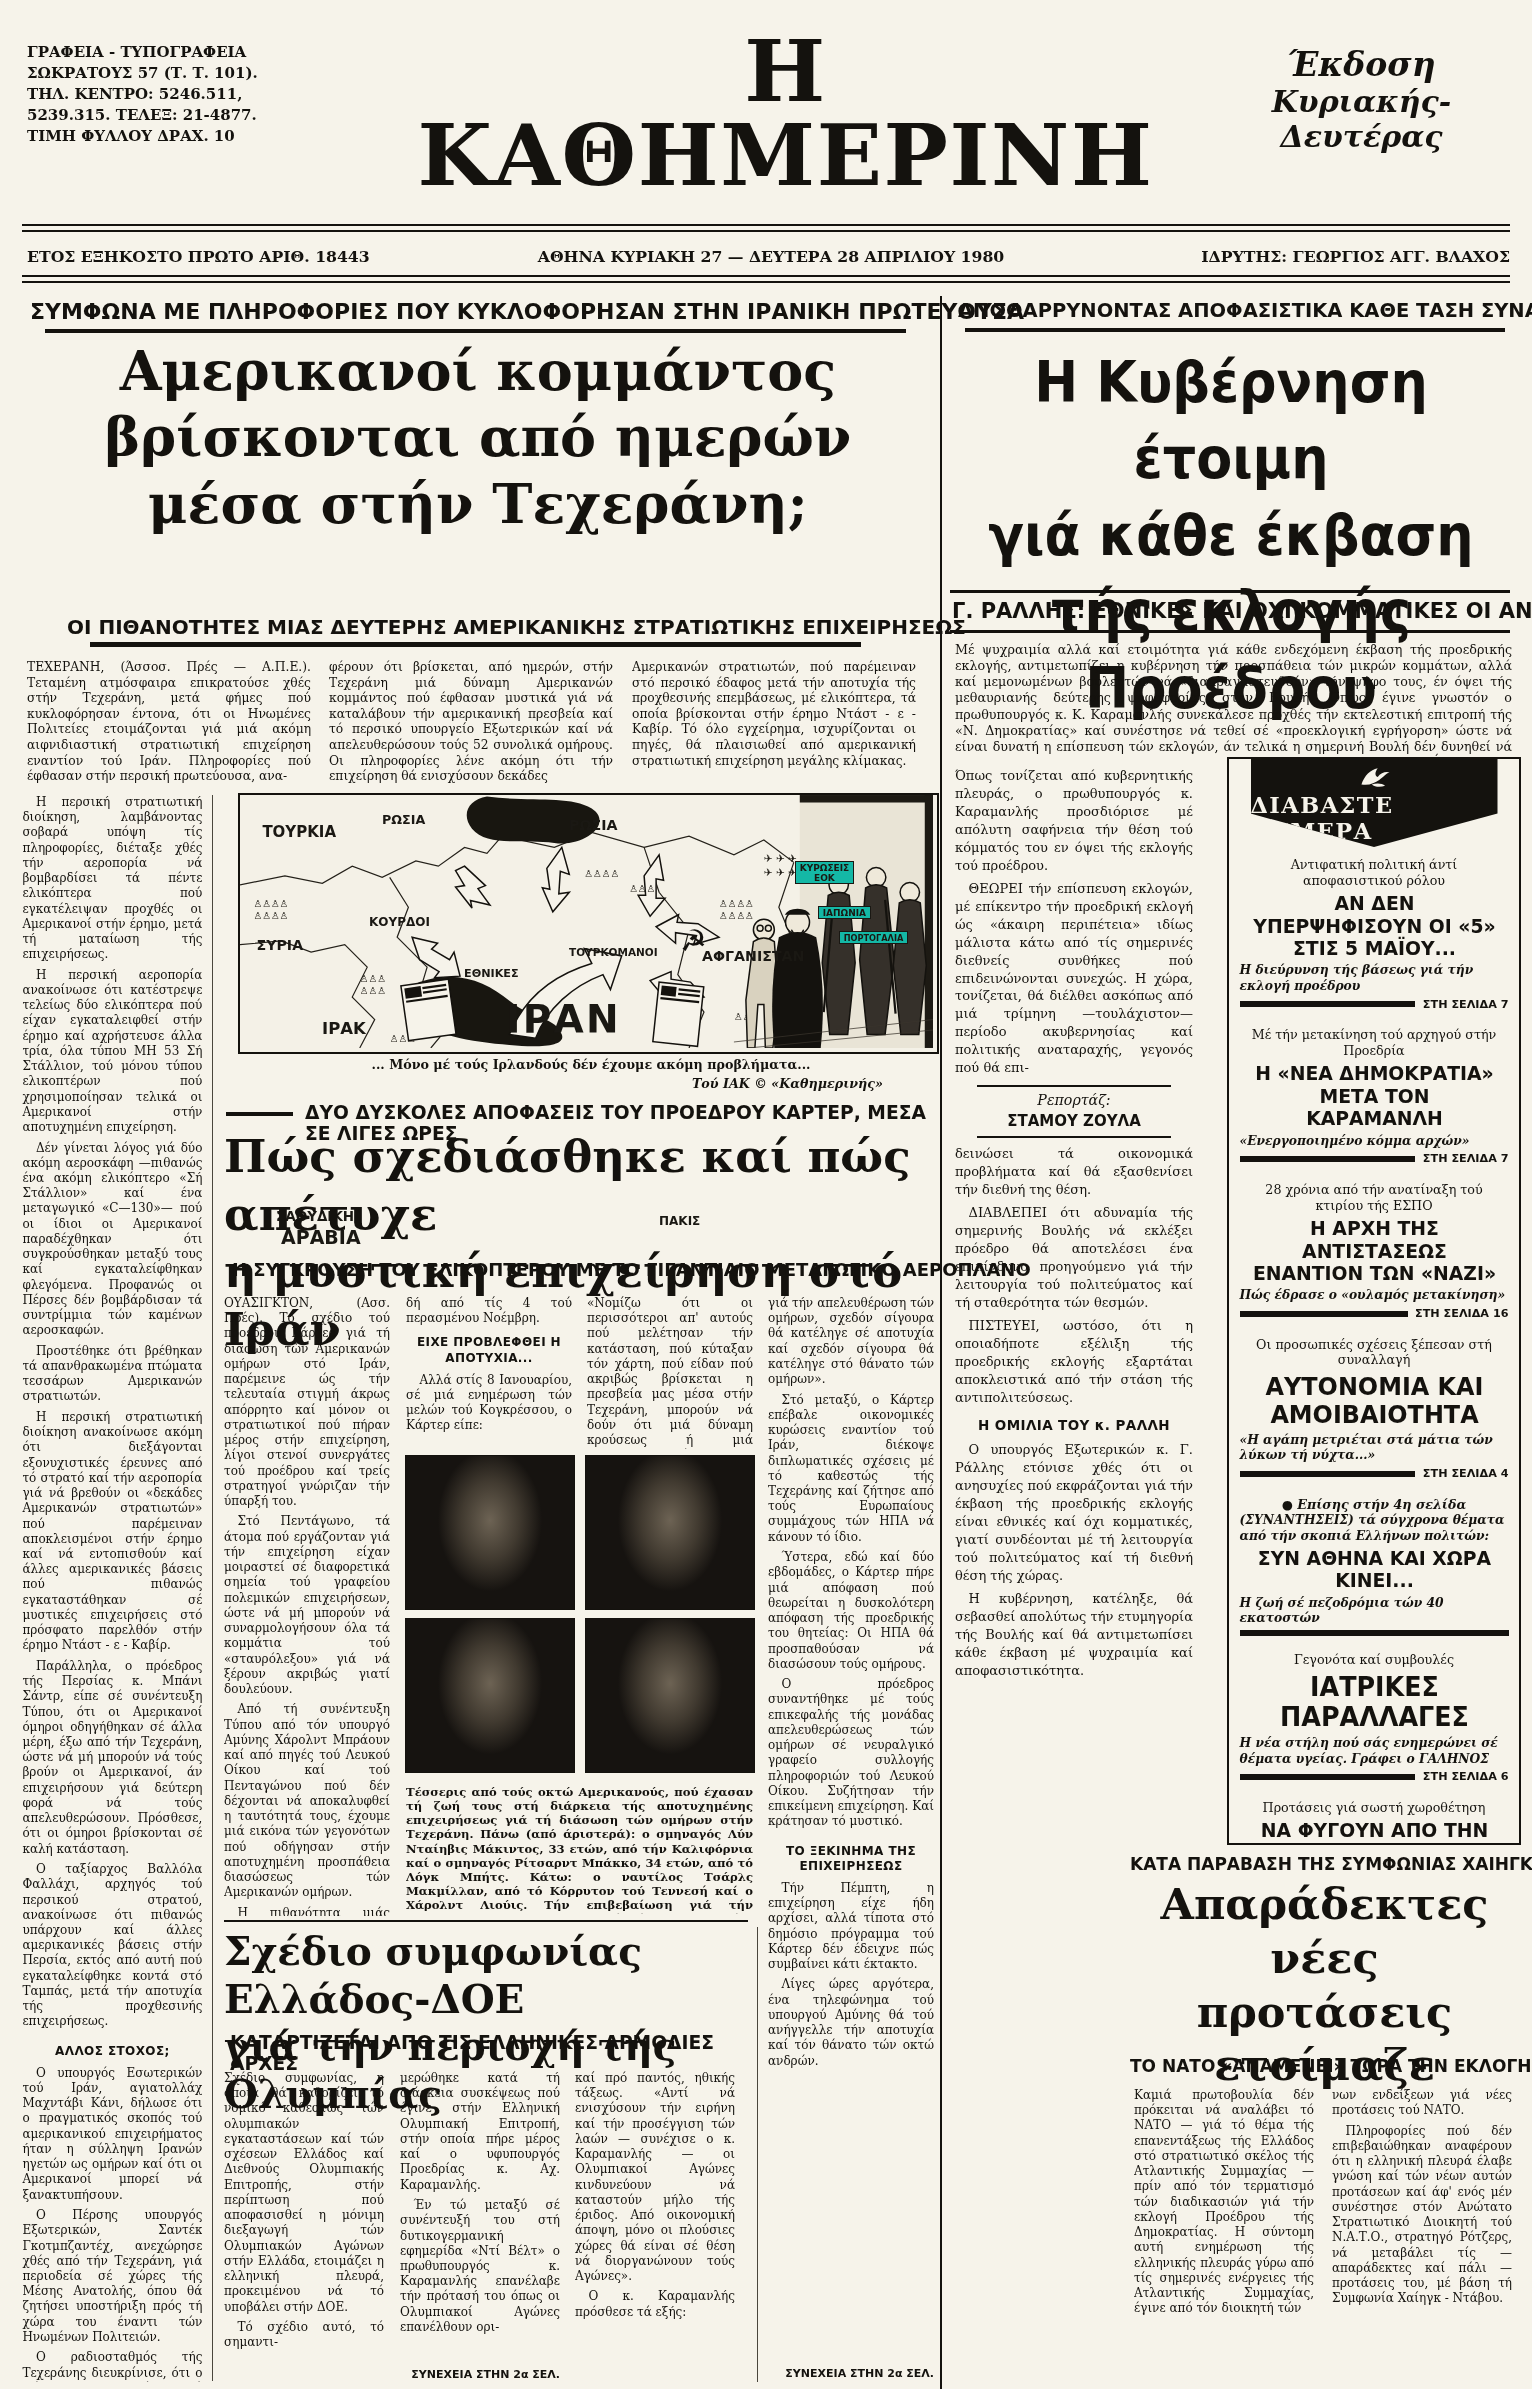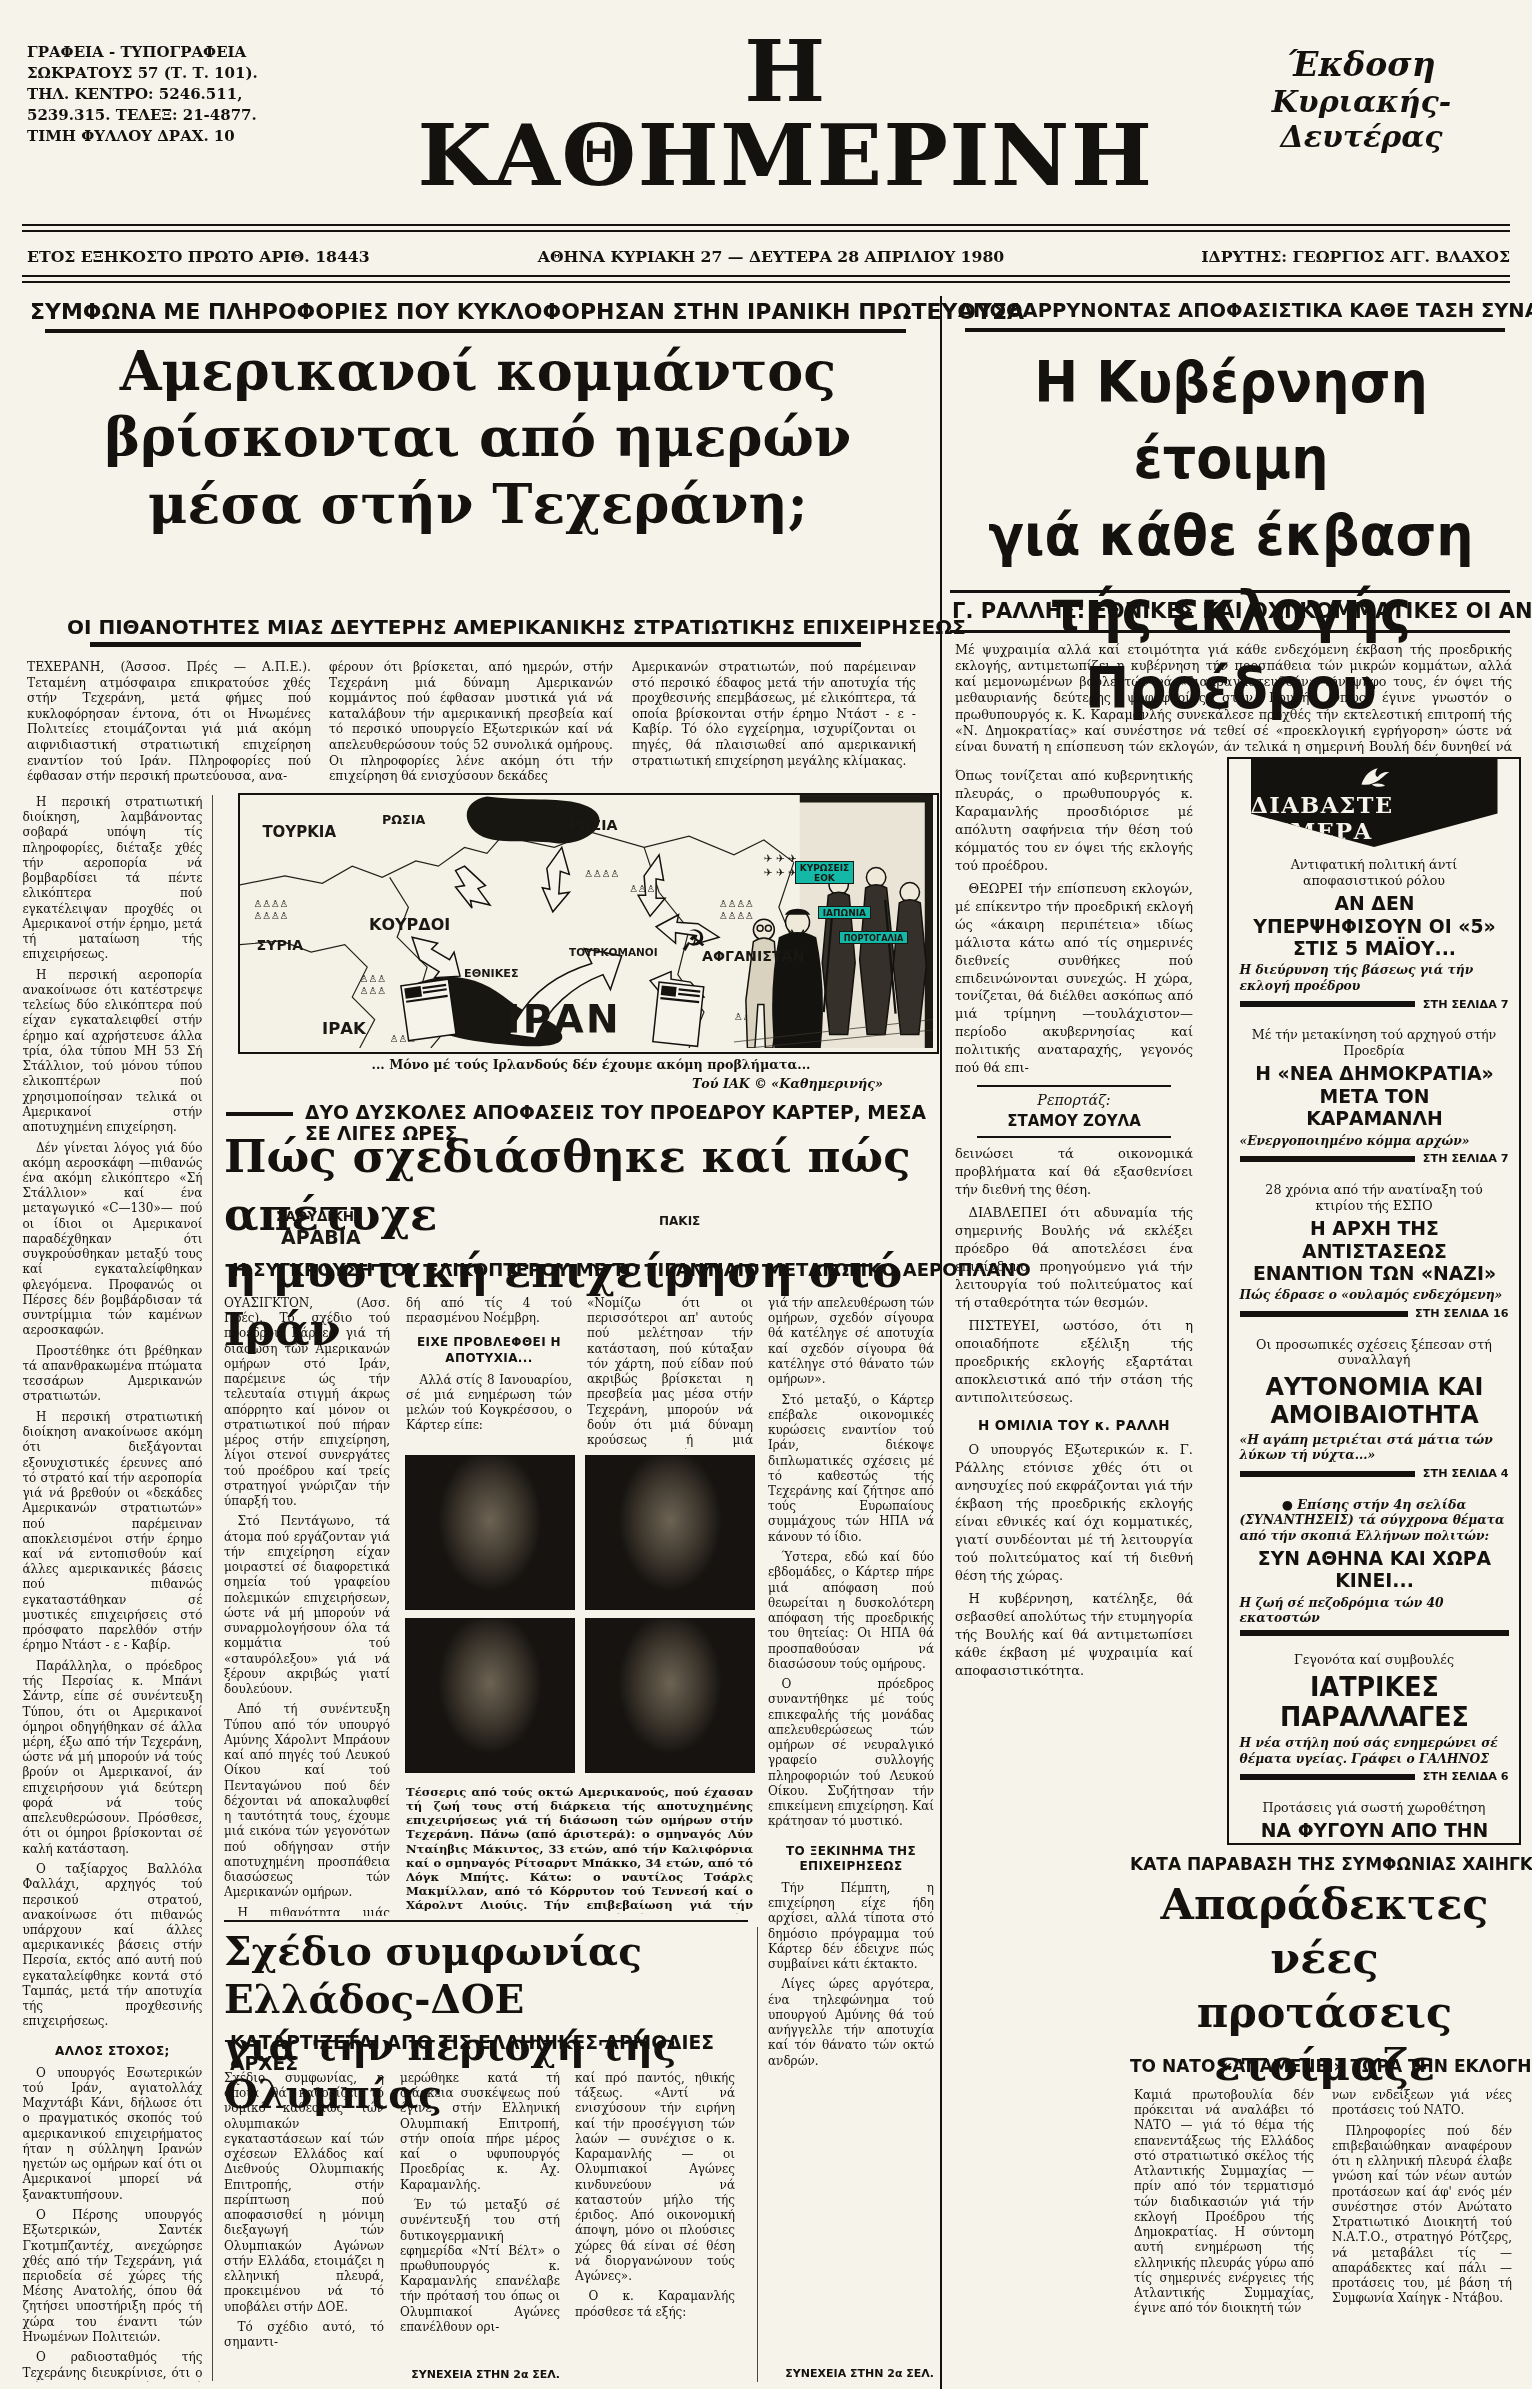--- a/index.html
+++ b/index.html
@@ -194,21 +194,21 @@
       <g stroke="#3a352c" stroke-width="1">
         <line x1="660" y1="330" x2="926" y2="300"></line>
         <line x1="680" y1="338" x2="926" y2="314"></line>
       </g>
     </svg>
     
     <div class="maplabel" style="left:22.4px;top:28.4px;font-size:15px;">ΤΟΥΡΚΙΑ</div>
     <div class="maplabel" style="left:142px;top:16.5px;font-size:12.7px;">ΡΩΣΙΑ</div>
     <div class="maplabel" style="left:329px;top:22.4px;font-size:14.2px;">ΡΩΣΙΑ</div>
     <div class="maplabel" style="left:16.5px;top:142px;font-size:14.2px;">ΣΥΡΙΑ</div>
-    <div class="maplabel" style="left:129px;top:120px;font-size:16px;">ΚΟΥΡΔΟΙ</div>
+    <div class="maplabel" style="left:129px;top:120px;font-size:12px;">ΚΟΥΡΔΟΙ</div>
     <div class="maplabel" style="left:224px;top:172px;font-size:11.2px;">ΕΘΝΙΚΕΣ</div>
     <div class="maplabel" style="left:329px;top:151px;font-size:10.5px;">ΤΟΥΡΚΟΜΑΝΟΙ</div>
     <div class="maplabel" style="left:462px;top:153px;font-size:14.2px;">ΑΦΓΑΝΙΣΤΑΝ</div>
     <div class="maplabel" style="left:82px;top:224px;font-size:16.5px;">ΙΡΑΚ</div>
     <div class="maplabel serif" style="left:266px;top:202px;font-size:39px;letter-spacing:2.2px;font-weight:bold;">ΙΡΑΝ</div>
     <div class="maplabel" style="left:36px;top:413px;font-size:13.5px;">ΣΑΟΥΔΙΚΗ</div>
     <div class="maplabel" style="left:41px;top:431px;font-size:19px;">ΑΡΑΒΙΑ</div>
     <div class="maplabel" style="left:419px;top:419px;font-size:12px;">ΠΑΚΙΣ</div>
     <div class="maplabel boxed" style="left:555px;top:66px;font-size:9px;text-align:center;">
       <div>ΚΥΡΩΣΕΙΣ</div>
@@ -344,21 +344,21 @@
       <div class="rt-sub serif">«Ενεργοποιημένο κόμμα αρχών»</div>
       <div class="rt-page">
           <span class="rt-bar"></span>
           <span class="rt-pageref">ΣΤΗ ΣΕΛΙΔΑ 7</span>
         </div>
     </div>
 
     <div class="rt-item">
       <div class="rt-pre serif">28 χρόνια από τήν ανατίναξη τού κτιρίου τής ΕΣΠΟ</div>
       <div class="rt-main sans">Η ΑΡΧΗ ΤΗΣ ΑΝΤΙΣΤΑΣΕΩΣ ΕΝΑΝΤΙΟΝ ΤΩΝ «ΝΑΖΙ»</div>
-      <div class="rt-sub serif">Πώς έδρασε ο «ουλαμός ενδεχόμενη»</div>
+      <div class="rt-sub serif">Πώς έδρασε ο «ουλαμός μετακίνηση»</div>
       <div class="rt-page">
           <span class="rt-bar"></span>
           <span class="rt-pageref">ΣΤΗ ΣΕΛΙΔΑ 16</span>
         </div>
     </div>
 
     <div class="rt-item">
       <div class="rt-pre serif">Οι προσωπικές σχέσεις ξέπεσαν στή συναλλαγή</div>
       <div class="rt-main sans" style="font-size:25.4px;">ΑΥΤΟΝΟΜΙΑ ΚΑΙ ΑΜΟΙΒΑΙΟΤΗΤΑ</div>
       <div class="rt-sub serif">«Η αγάπη μετριέται στά μάτια τών λύκων τή νύχτα...»</div>

